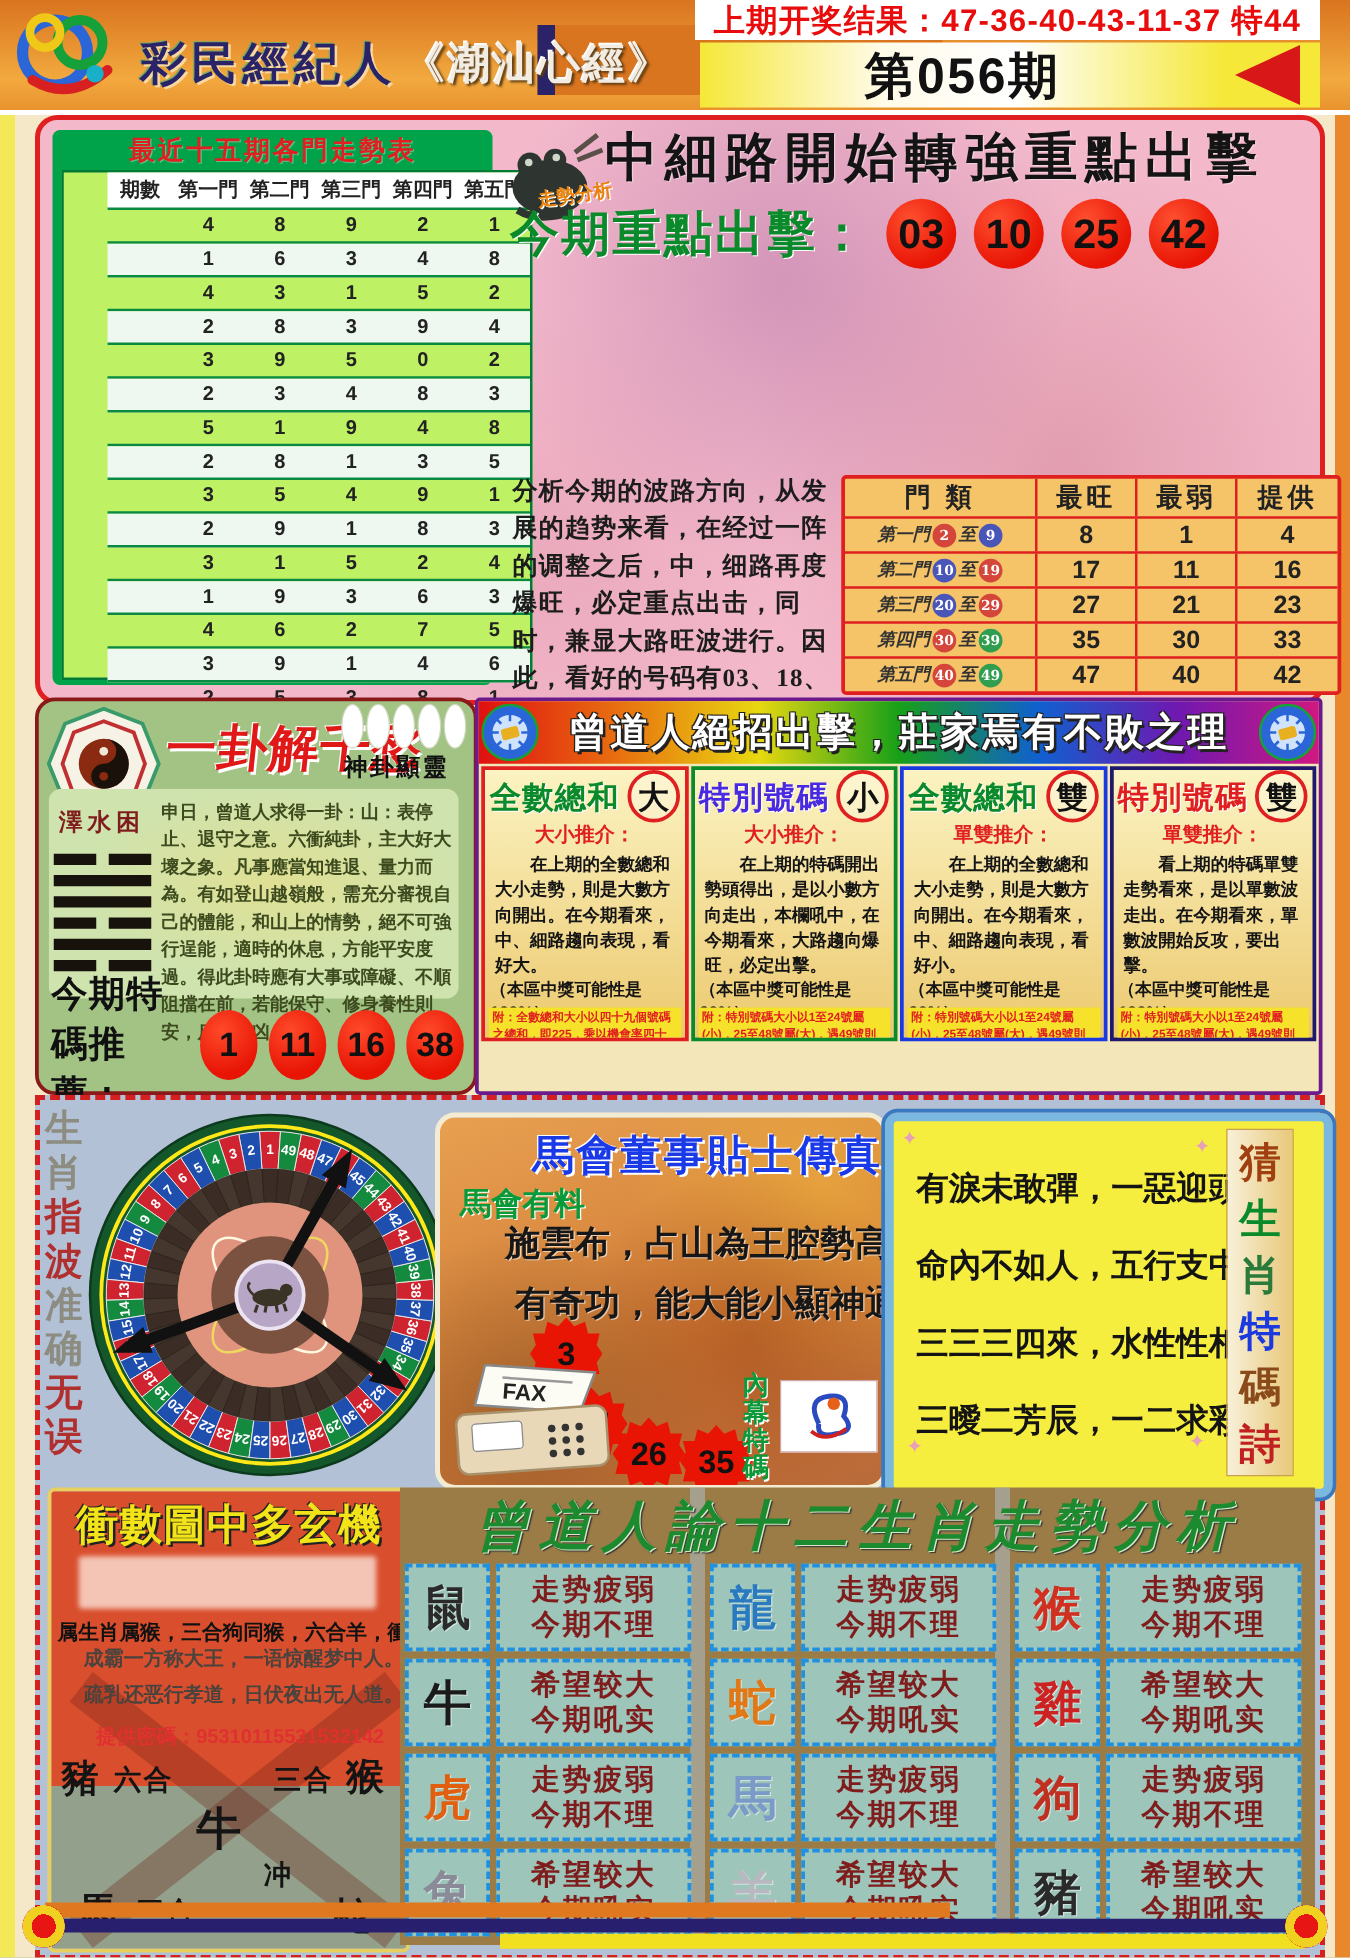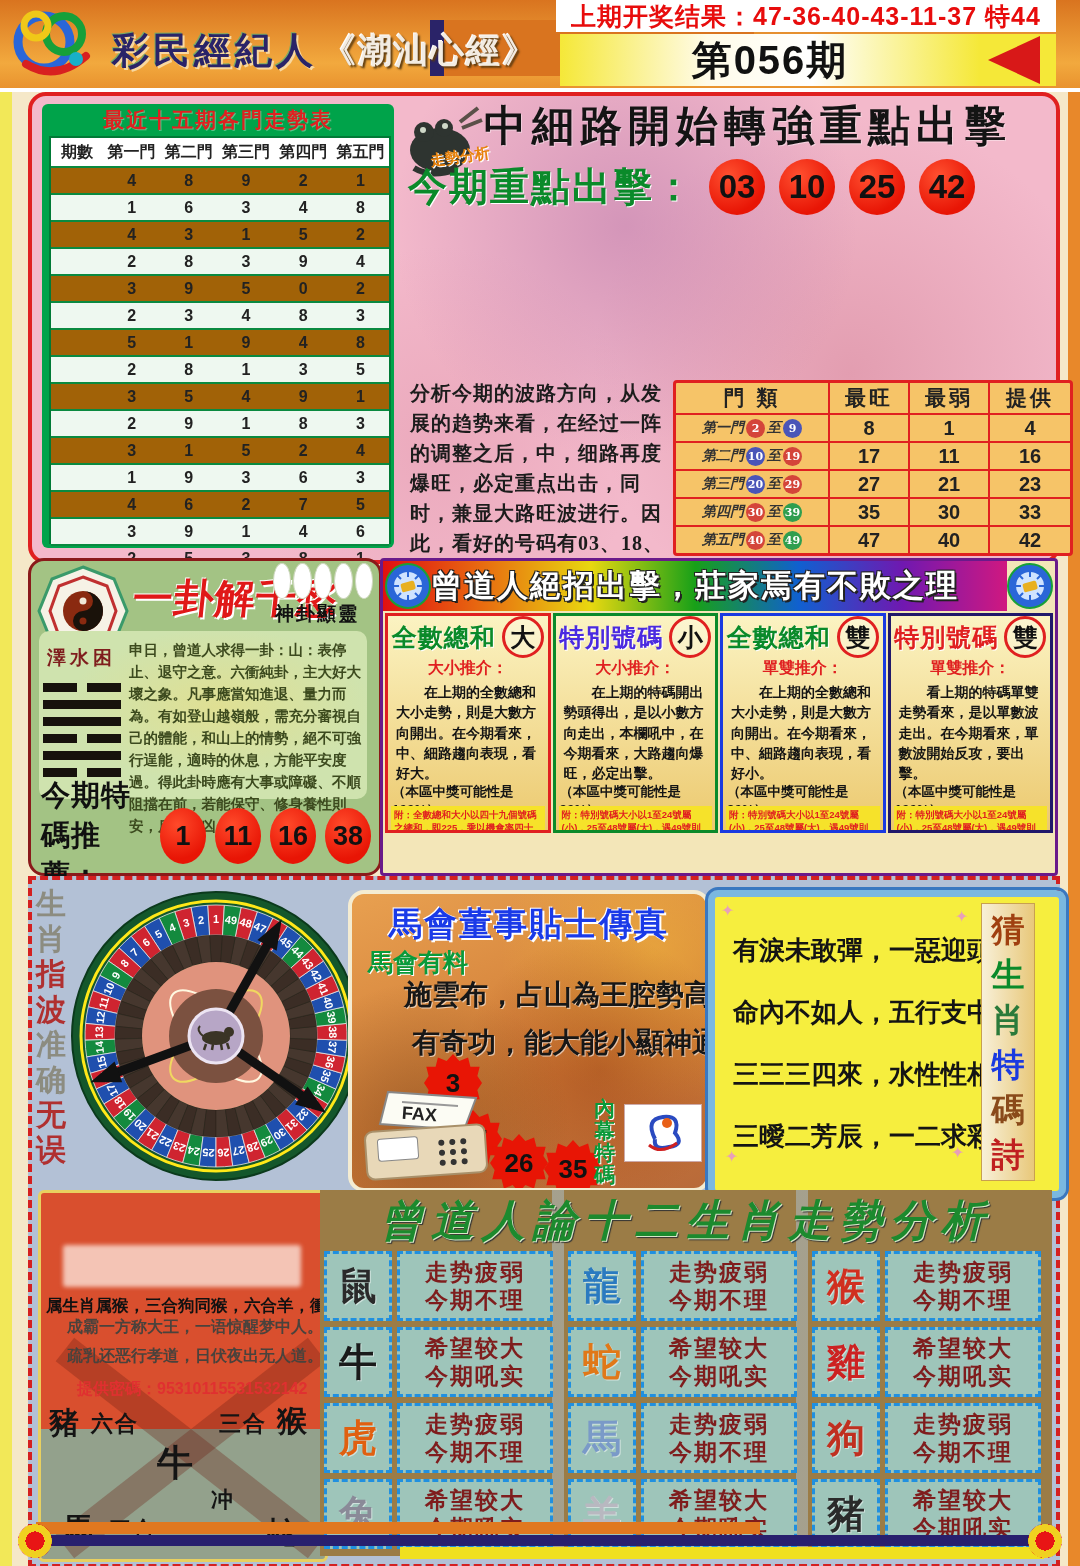--- a/index.html
+++ b/index.html
@@ -30,21 +30,21 @@
   
   #sec1{left:28px;top:92px;width:1024px;height:464px;border:4px solid #e02020;border-radius:18px;
         background:
           radial-gradient(circle at 58% 28%,rgba(186,120,170,.55),transparent 34%),
           radial-gradient(circle at 80% 60%,rgba(210,130,150,.5),transparent 30%),
           radial-gradient(circle at 40% 75%,rgba(225,150,170,.45),transparent 28%),
           #f3b9cb;}
   #trend-box{left:10px;top:8px;width:352px;height:444px;background:#00a34a;border-radius:6px;padding:0;}
   #trend-title{height:32px;display:flex;align-items:center;justify-content:center;color:#e02020;
                font-weight:bold;font-size:21px;letter-spacing:2px;text-shadow:1px 1px 0 rgba(255,255,255,.35);filter:blur(.4px);}
-  #trend-table{position:absolute;left:7px;top:32px;width:338px;height:404px;background:#a16207;border:2px solid #007a36;}
+  #trend-table{position:absolute;left:7px;top:32px;width:338px;height:404px;background:#bef264;border:2px solid #007a36;padding-left:35px;}
   .trend-row{display:flex;height:25px;border-bottom:2px solid #0a8a40;}
   .trend-row.hdr{height:28px;background:#fff;}
   .trend-cell{flex:1;display:flex;align-items:center;justify-content:center;font-weight:bold;font-size:16px;color:#222;}
   .trend-cell.first{flex:0 0 52px;}
   .trend-row.hdr .trend-cell{font-size:16px;}
   .trend-row:nth-child(odd):not(.hdr){background:#eef8f0;}
 
   #frog-badge{left:368px;top:6px;width:86px;height:88px;}
   #frog-text{left:398px;top:52px;width:70px;color:#e8820a;font-size:15px;font-weight:bold;transform:rotate(-8deg);line-height:1.1;text-shadow:1px 1px 0 #fff;}
   #headline{left:452px;top:2px;width:576px;font-size:42px;font-weight:bold;color:#141414;letter-spacing:6px;
@@ -86,21 +86,21 @@
   .hex-line{height:9px;margin-bottom:8px;display:flex;gap:10px;}
   .hex-line .seg{background:#17120c;height:100%;flex:1;}
   #gua-body{left:98px;top:78px;width:236px;font-size:14.5px;font-weight:bold;color:#3c4a1e;line-height:1.52;
             font-family:"DejaVu Serif",serif;}
   #rec-row{left:10px;top:244px;width:330px;height:62px;display:flex;align-items:center;}
   #rec-label{font-size:29px;font-weight:bold;color:#101010;font-family:"DejaVu Serif",serif;letter-spacing:1px;}
   .rec-ball{width:46px;height:56px;border-radius:50%;background:radial-gradient(circle at 38% 30%,#ff4a2a,#e81505 70%);
             display:flex;align-items:center;justify-content:center;margin-left:9px;color:#111;font-size:27px;font-weight:bold;}
 
   #zeng-box{left:380px;top:558px;width:672px;height:312px;border:3px solid #6a1a8a;background:#f3e6b8;border-radius:4px;}
-  #zeng-banner{left:0;top:0;width:624px;height:50px;
+  #zeng-banner{left:0;top:0;width:672px;height:50px;
      background:linear-gradient(90deg,#e01010,#e87010,#e8d810,#18a018,#1060d0,#7018b0,#d01880);
      display:flex;align-items:center;justify-content:center;}
   #zeng-banner span{color:#fff;font-size:31px;font-weight:bold;letter-spacing:2px;
      text-shadow:2px 2px 0 #222,-1px -1px 0 #222,1px -1px 0 #222,-1px 1px 0 #222;}
   .sun-logo{position:absolute;top:2px;width:46px;height:46px;}
   #zeng-cols{position:absolute;left:2px;top:52px;width:668px;height:220px;display:flex;gap:2px;padding:0;}
   .zcol{flex:1;border:3px solid;background:linear-gradient(180deg,#fbf3c2,#ecc96f);display:flex;flex-direction:column;overflow:hidden;}
   .zcol-head{display:flex;align-items:center;justify-content:center;gap:6px;height:42px;}
   .zcol-title{font-size:25px;font-weight:bold;letter-spacing:1px;text-shadow:1px 1px 0 #fff;}
   .zcol-circle{width:36px;height:36px;border:3px solid #e02020;border-radius:50%;display:flex;align-items:center;justify-content:center;
@@ -116,21 +116,21 @@
   #side-label{left:4px;top:8px;width:34px;display:flex;flex-direction:column;gap:4px;}
   #side-label span{font-size:30px;font-weight:bold;line-height:1.04;font-family:"DejaVu Serif",serif;}
   #wheel-box{left:38px;top:10px;width:292px;height:292px;}
 
   #fax-box{left:316px;top:10px;width:354px;height:294px;border:4px solid #f4ecd2;border-radius:16px;overflow:hidden;
      background:
        radial-gradient(circle at 20% 80%,rgba(120,70,30,.5),transparent 40%),
        radial-gradient(circle at 70% 60%,rgba(150,60,20,.45),transparent 45%),
        radial-gradient(circle at 85% 20%,rgba(240,180,60,.6),transparent 40%),
        linear-gradient(160deg,#e8a050,#cf7a35 60%,#b86a3a);}
-  #fax-title{position:absolute;left:0;top:8px;width:100%;text-align:center;font-size:33px;font-weight:bold;color:#1a3ae8;
+  #fax-title{position:absolute;left:0;top:8px;width:100%;text-align:right;font-size:33px;font-weight:bold;color:#1a3ae8;
      letter-spacing:2px;text-shadow:2px 2px 0 #fff,-1px -1px 0 #fff;}
   #fax-tag{position:absolute;left:16px;top:52px;font-size:25px;font-weight:bold;color:#0a9a3a;text-shadow:1px 1px 0 #fff;}
   .fax-line{position:absolute;font-size:28px;font-weight:bold;color:#171717;font-family:"DejaVu Serif",serif;
             text-shadow:1px 1px 0 rgba(255,255,255,.6);white-space:nowrap;}
   #fax-line1{left:52px;top:82px;}
   #fax-line2{left:60px;top:130px;}
   .burst{position:absolute;width:58px;height:58px;display:flex;align-items:center;justify-content:center;
          color:#111;font-size:26px;font-weight:bold;
          background:#e81505;clip-path:polygon(50% 0,61% 12%,76% 6%,80% 22%,96% 22%,92% 38%,100% 50%,92% 62%,96% 78%,80% 78%,76% 94%,61% 88%,50% 100%,39% 88%,24% 94%,20% 78%,4% 78%,8% 62%,0 50%,8% 38%,4% 22%,20% 22%,24% 6%,39% 12%);}
   #fax-machine{position:absolute;left:6px;top:196px;width:150px;height:94px;}
@@ -819,20 +819,21 @@
           <span style="color: rgb(42, 122, 58);">肖</span>
           <span style="color: rgb(26, 58, 224);">特</span>
           <span style="color: rgb(138, 74, 26);">碼</span>
           <span style="color: rgb(192, 32, 32);">詩</span>
         </div>
     </div>
 
     <div id="chong-box" class="abs">
       <div class="xbar" style="transform:rotate(38deg);"></div>
       <div class="xbar" style="transform:rotate(-38deg);"></div>
+      <div id="chong-title">衝數圖中多玄機</div>
       <div id="chong-blur"></div>
       <div id="chong-l1">属生肖属猴，三合狗同猴，六合羊，衝猴。</div>
       <div id="chong-l2">成霸一方称大王，一语惊醒梦中人。</div>
       <div id="chong-l3">疏乳还恶行孝道，日伏夜出无人道。</div>
       <div id="chong-code">提供密碼：95310115531532142</div>
       <div class="cmark animal" style="left:8px;top:210px;">豬</div>
       <div class="cmark word" style="left:50px;top:216px;">六合</div>
       <div class="cmark word" style="left:178px;top:216px;">三合</div>
       <div class="cmark animal" style="left:236px;top:208px;">猴</div>
       <div class="cmark animal" style="left:116px;top:246px;font-size:36px;">牛</div>

